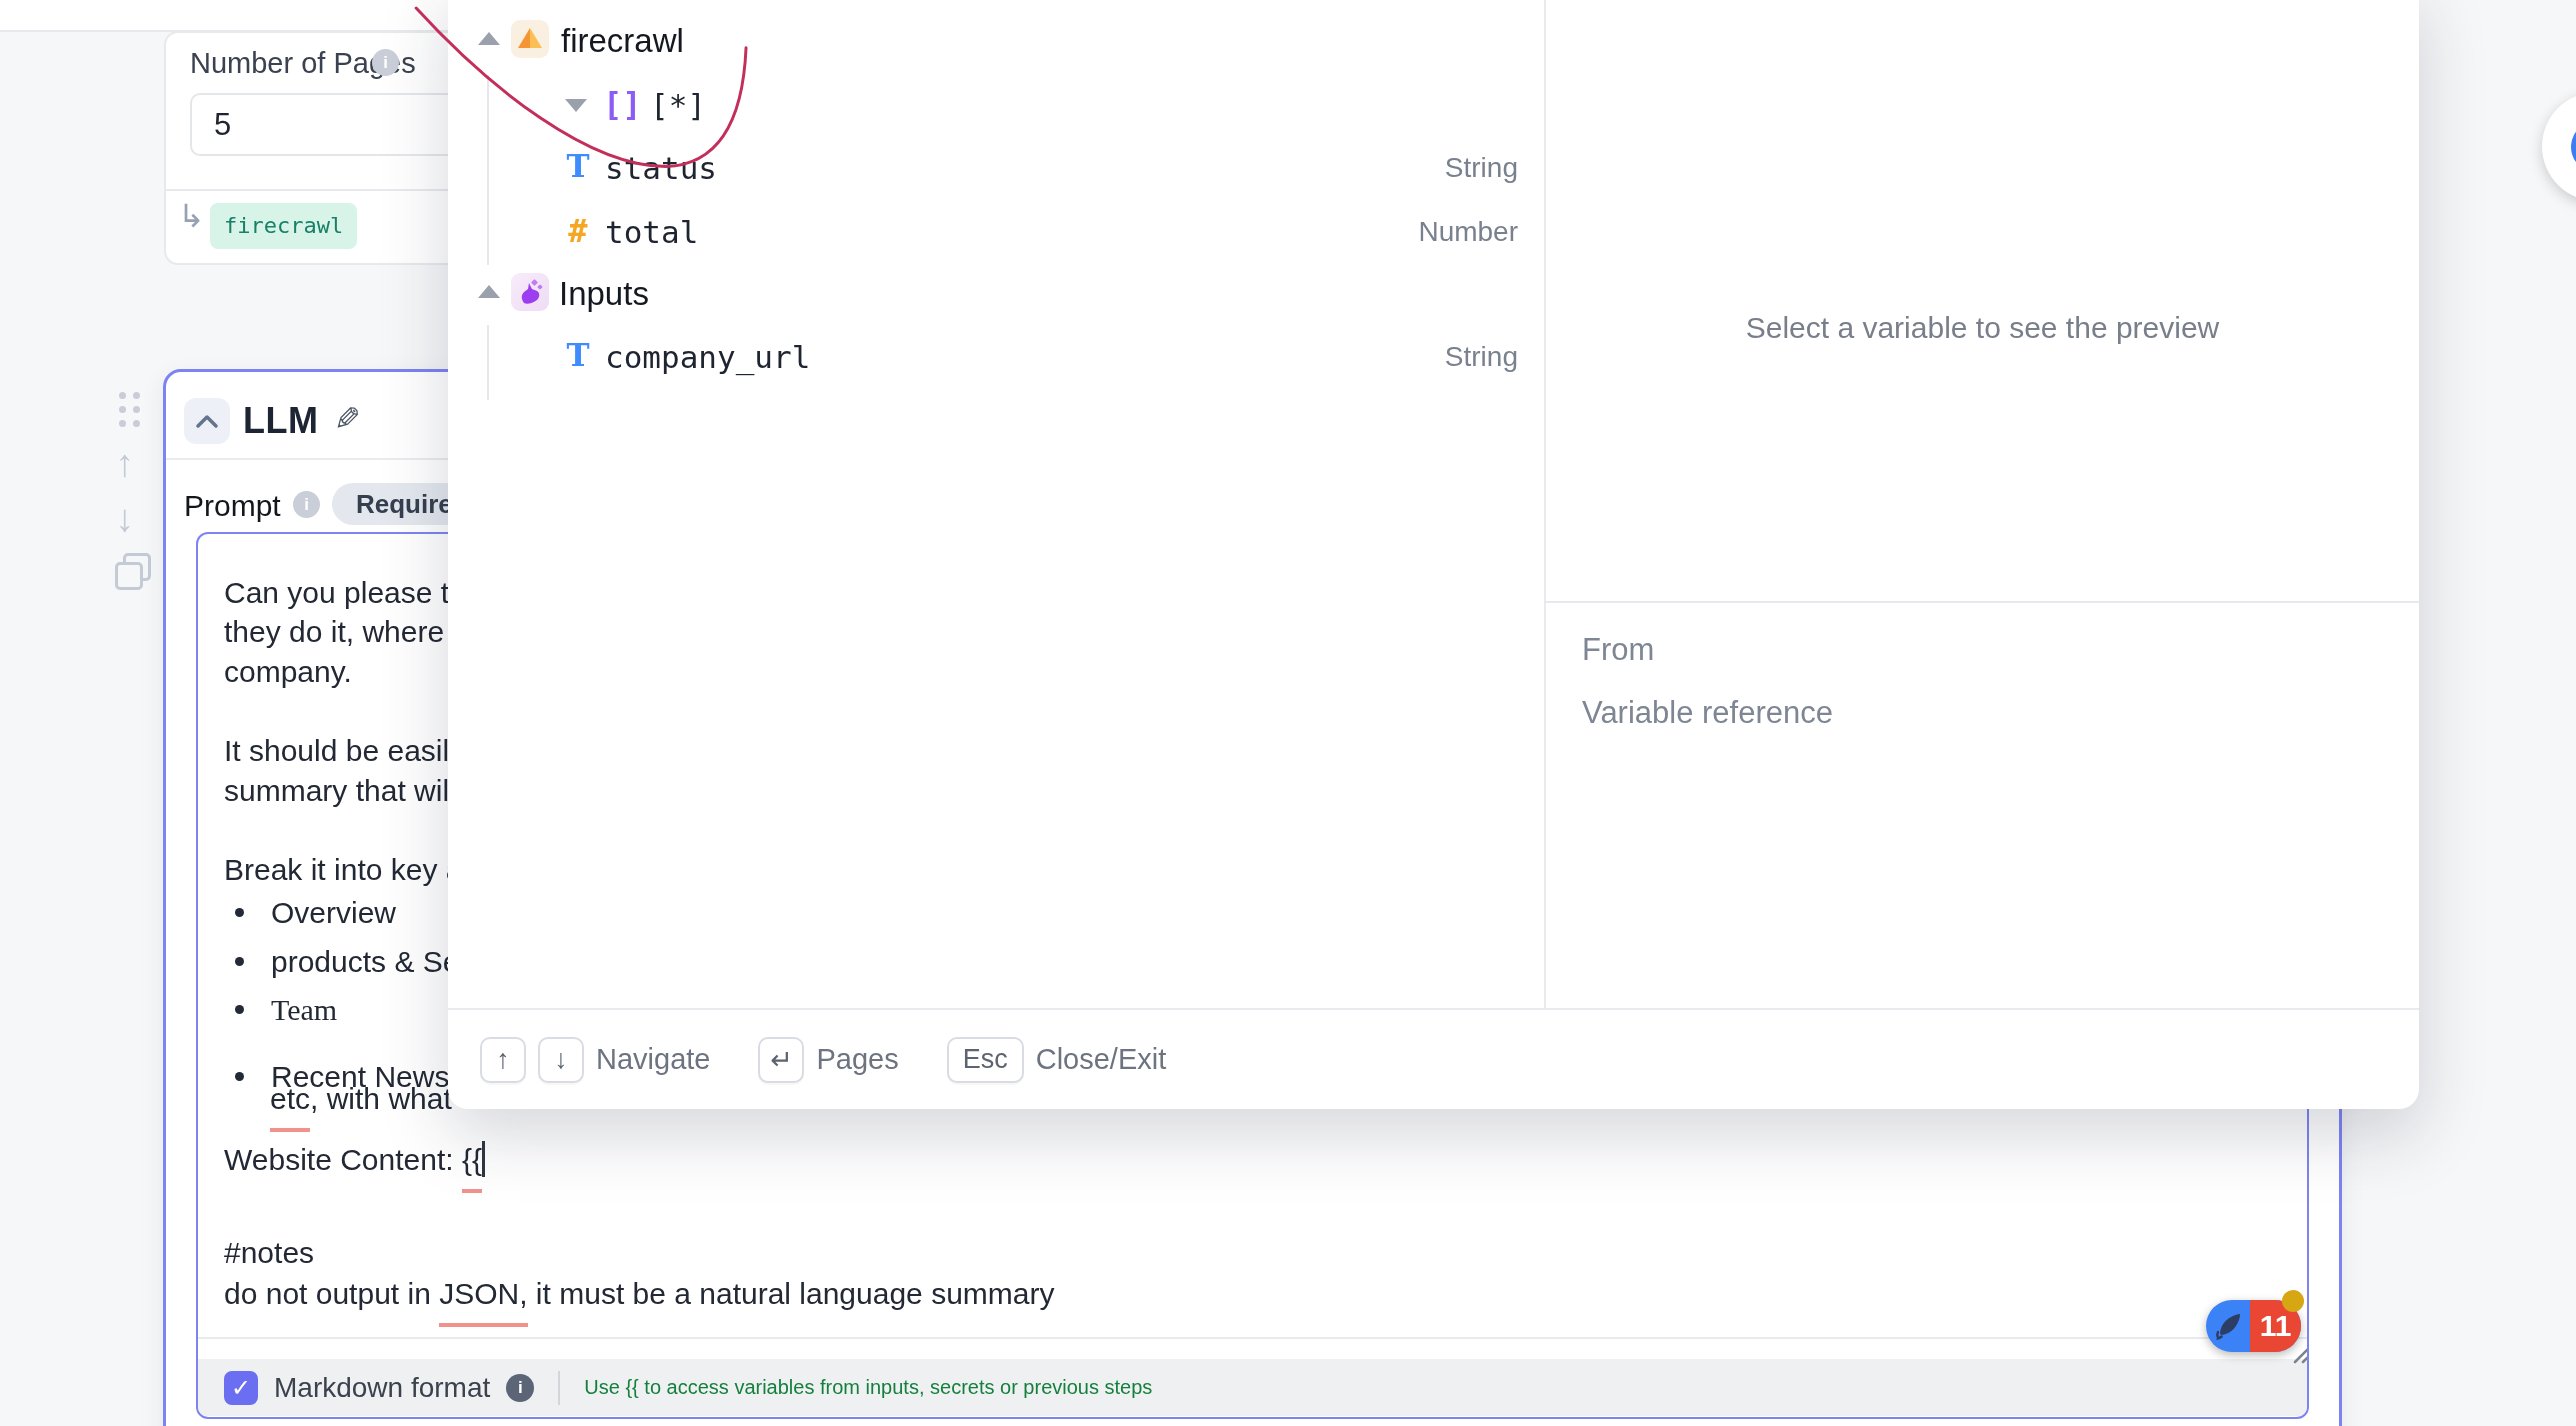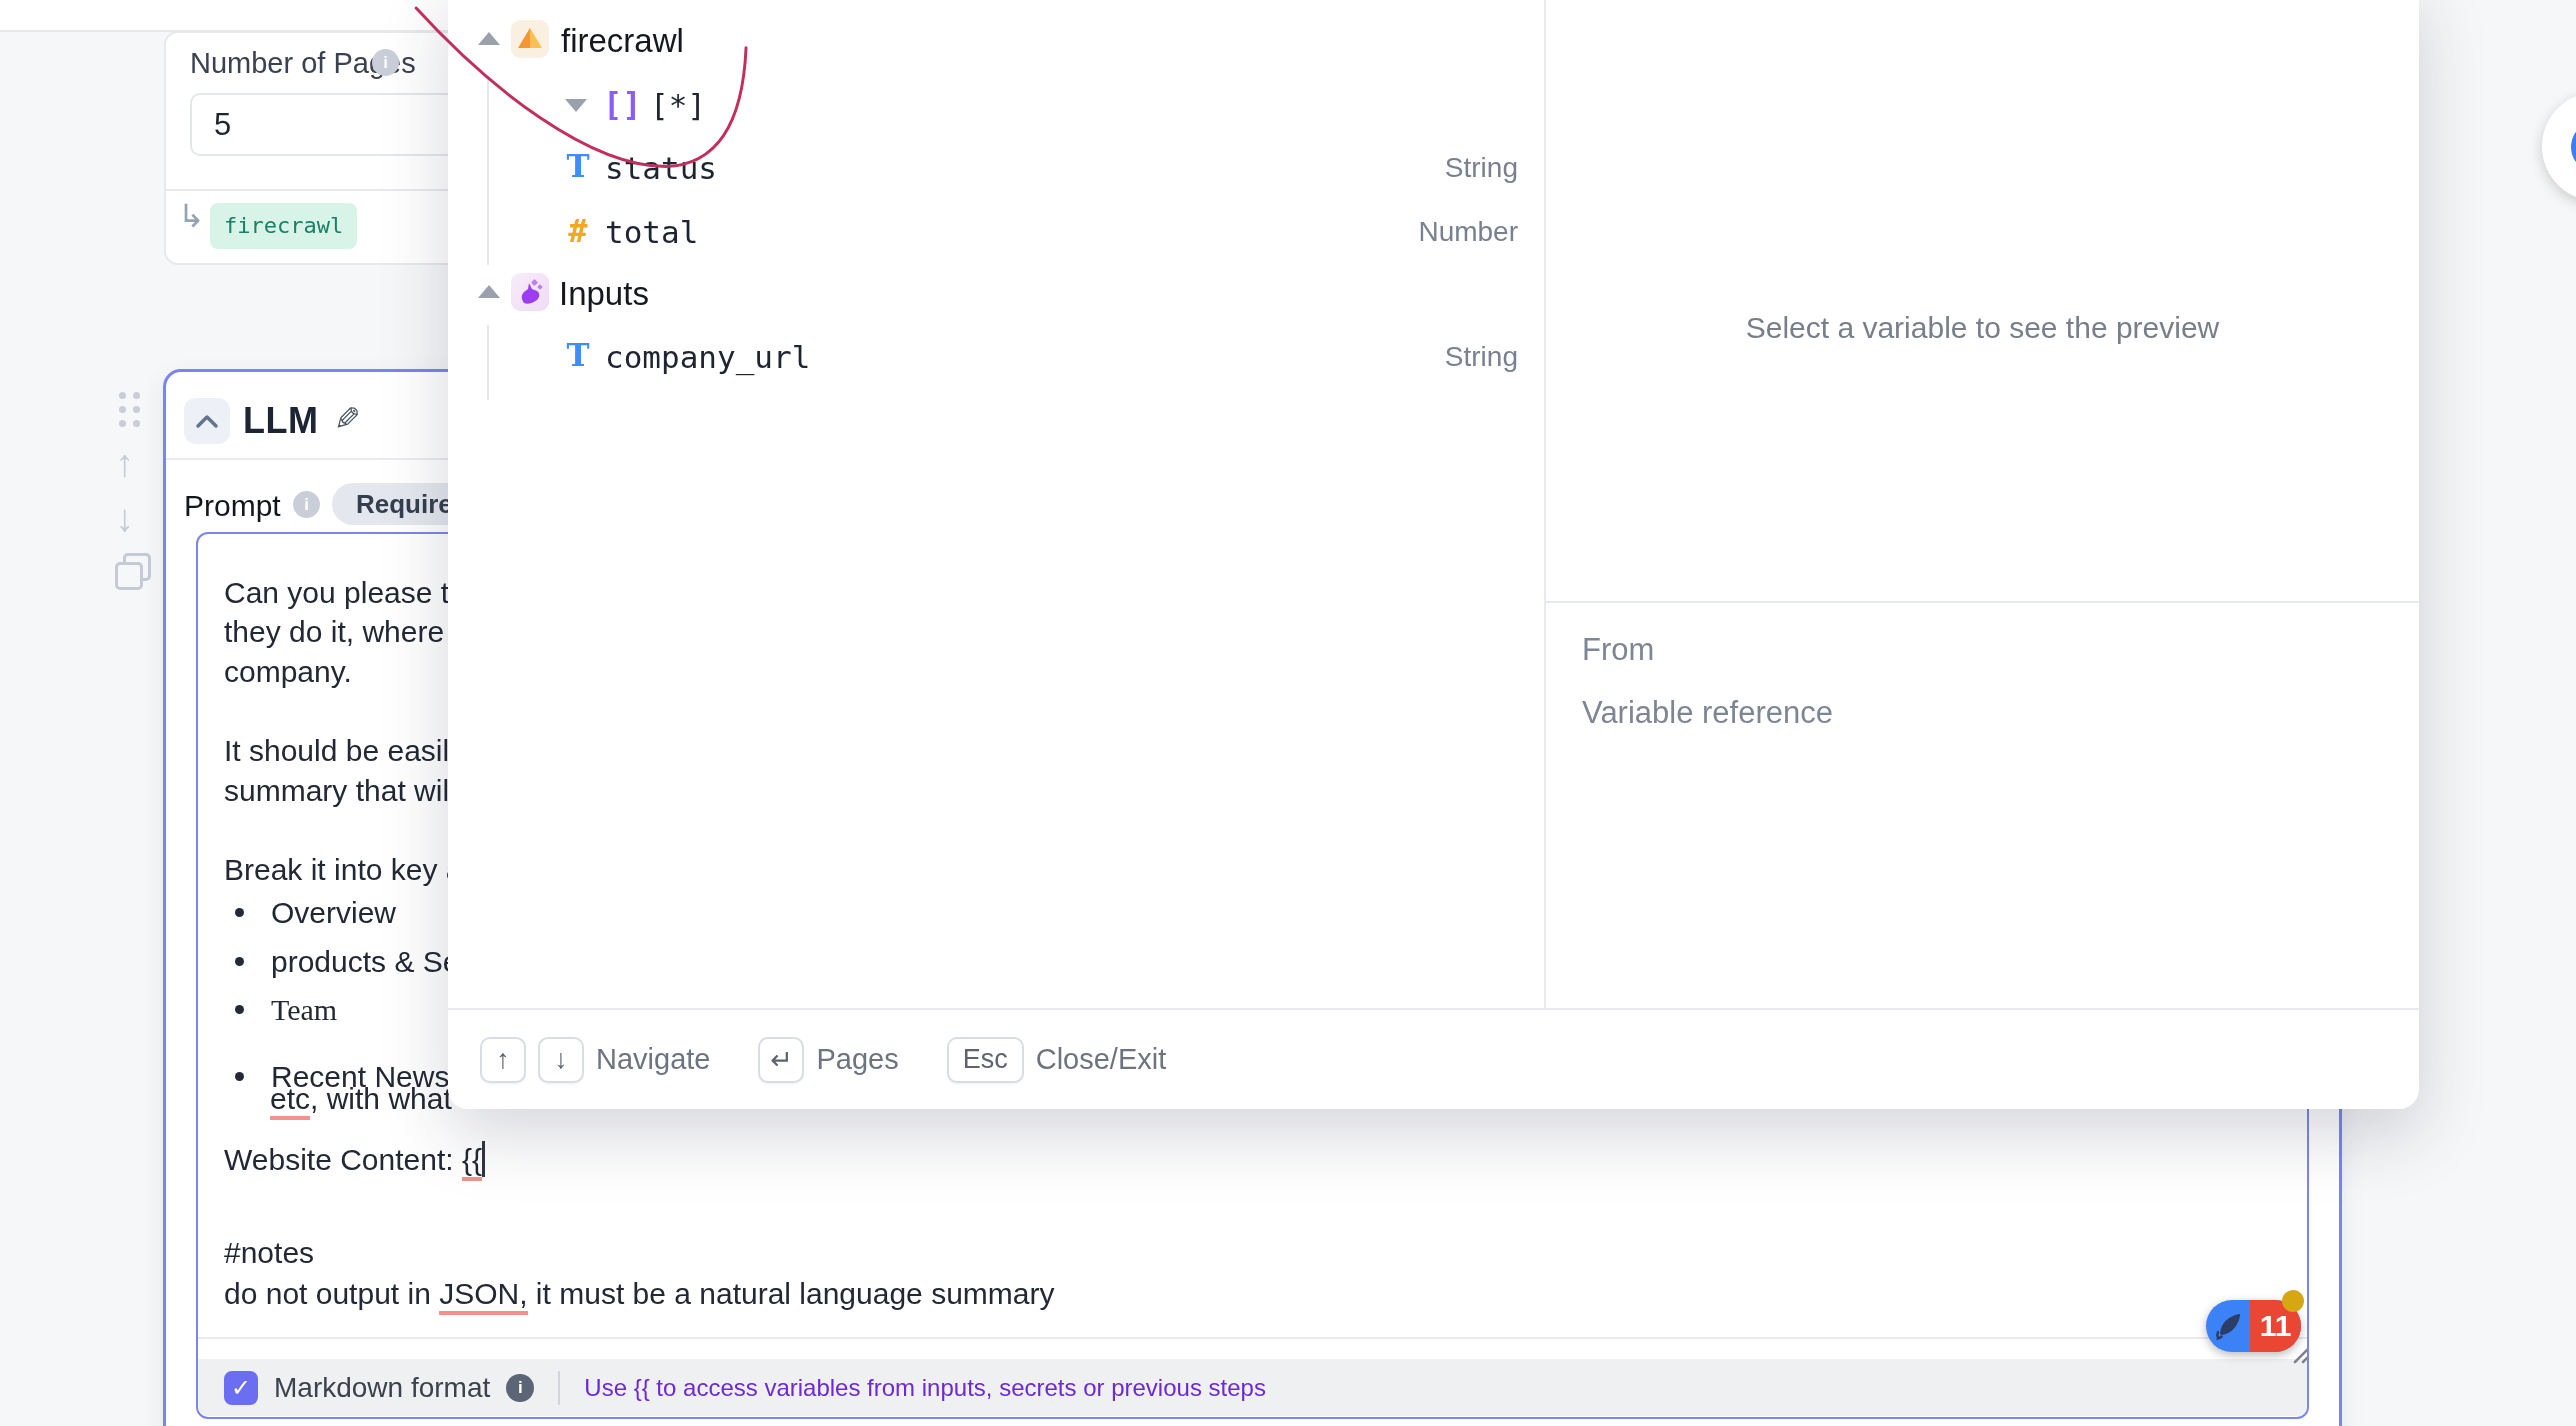--- a/index.html
+++ b/index.html
@@ -38,32 +38,32 @@
   .prompt-info{left:127px;top:119px;}
   .required{left:166px;top:111px;height:42px;line-height:42px;padding:0 24px;border-radius:21px;
             background:#e4e8ee;color:#353f4f;font-size:26px;font-weight:600;}
 
   
   .ta{left:30px;top:160px;width:2113px;height:887px;border:2px solid #7d84f2;border-radius:12px;
       background:#fff;box-sizing:border-box;overflow:hidden;}
   .tline{position:absolute;height:40px;line-height:40px;font-size:30px;color:#222834;white-space:nowrap;}
   .dot{display:inline-block;width:9px;height:9px;border-radius:50%;background:#232936;
        margin-right:27px;vertical-align:6px;}
-  .spell{border-bottom:4px solid #f2928c;padding-bottom:1px;}
+  .spell{border-bottom:4px solid #f2928c;padding-bottom:13px;}
   .caret{display:inline-block;width:3px;height:36px;background:#2f3542;vertical-align:-7px;}
   .ta-divider{position:absolute;left:0;top:803px;width:100%;border-top:2px solid #e8eaee;}
   .ta-footer{position:absolute;left:0;top:825px;width:100%;height:57px;background:#eff0f2;
              border-radius:0 0 9px 9px;display:flex;align-items:center;padding-left:26px;box-sizing:border-box;gap:16px;}
   .cbx{width:34px;height:34px;background:#6b6ef0;border-radius:8px;color:#fff;font-size:24px;
        display:flex;align-items:center;justify-content:center;flex:none;}
   .md-label{font-size:28px;color:#3b424e;}
   .info-dark{width:28px;height:28px;border-radius:50%;background:#5c6575;color:#fff;font-size:17px;
              font-weight:700;display:flex;align-items:center;justify-content:center;font-style:normal;flex:none;}
   .vsep{width:2px;height:34px;background:#d2d5da;margin:0 8px;flex:none;}
-  .hint{font-size:24px;color:#6d28d9;}
+  .hint{font-size:20px;color:#15803d;}
 
   
   .lt-pill{position:absolute;left:2008px;top:766px;width:95px;height:52px;border-radius:26px;
            background:#3b82f6;box-shadow:0 3px 10px rgba(0,0,0,.28);display:flex;overflow:hidden;}
   .lt-left{width:44px;display:flex;align-items:center;justify-content:center;}
   .lt-right{flex:1;background:#e94733;color:#fff;font-size:30px;font-weight:700;
             display:flex;align-items:center;justify-content:center;}
   .gold-dot{position:absolute;left:2084px;top:756px;width:22px;height:22px;border-radius:50%;background:#d7a613;}
   .grip{position:absolute;left:2093px;top:808px;}
 

